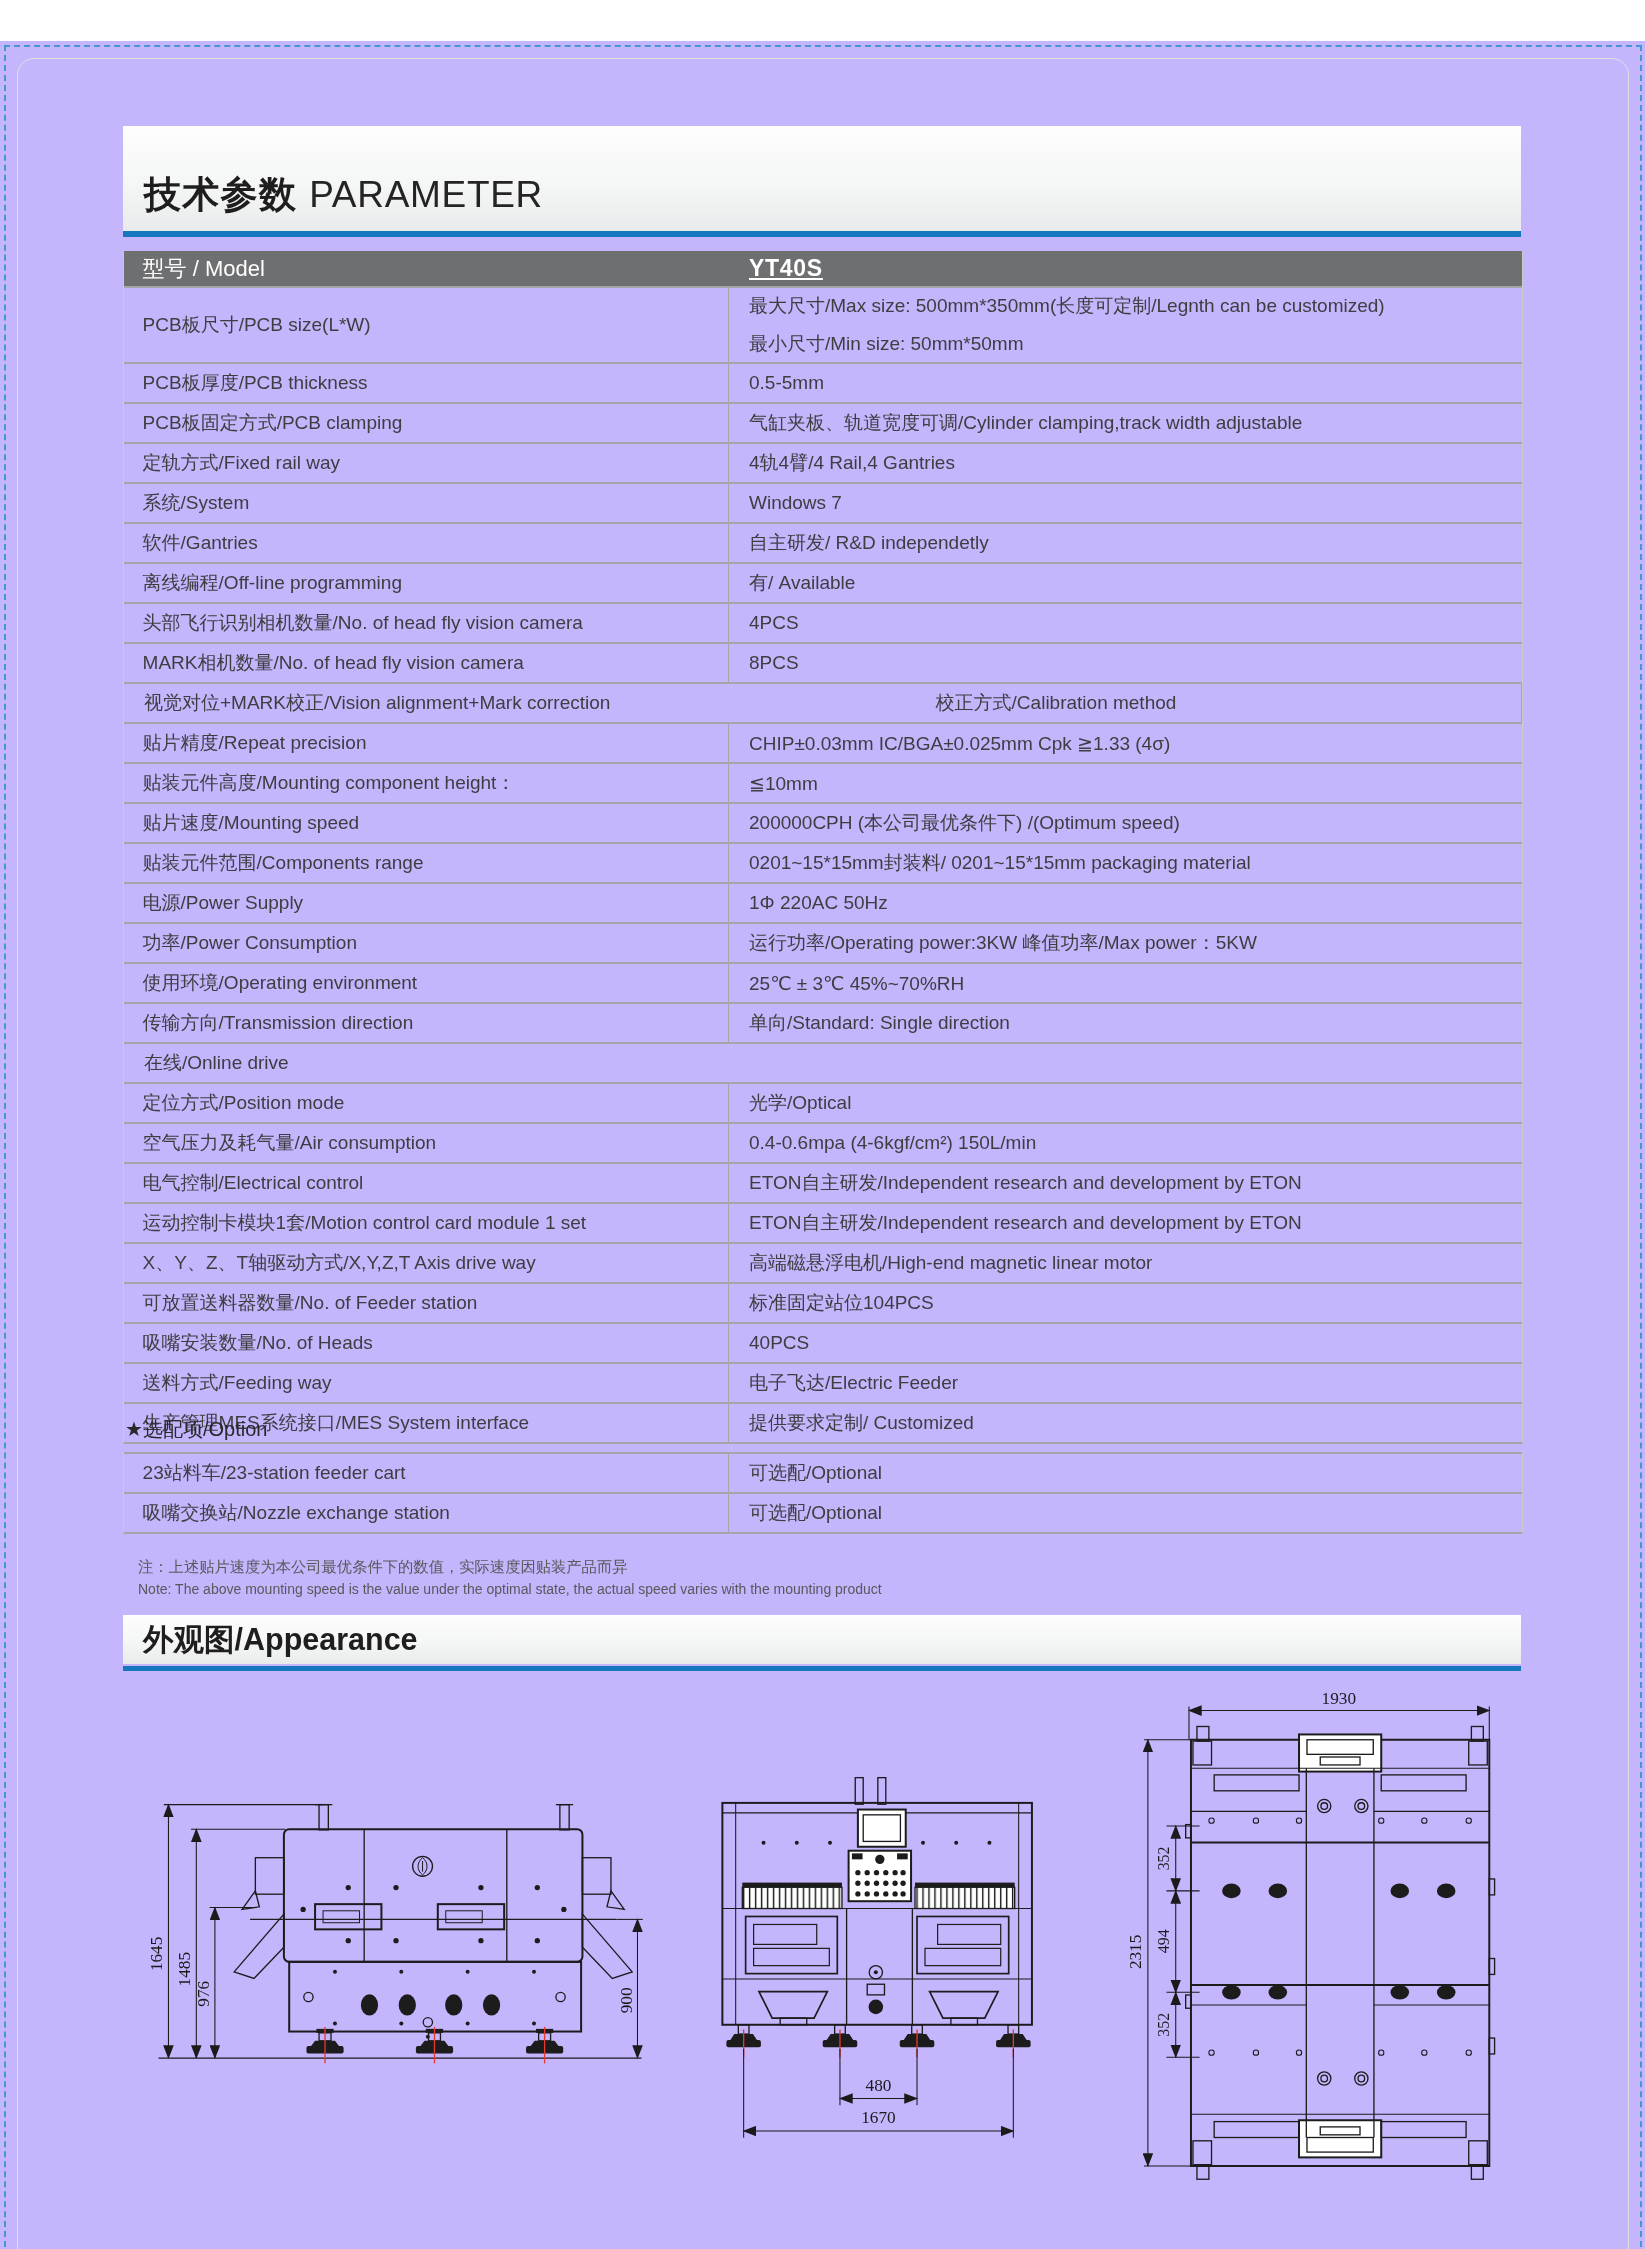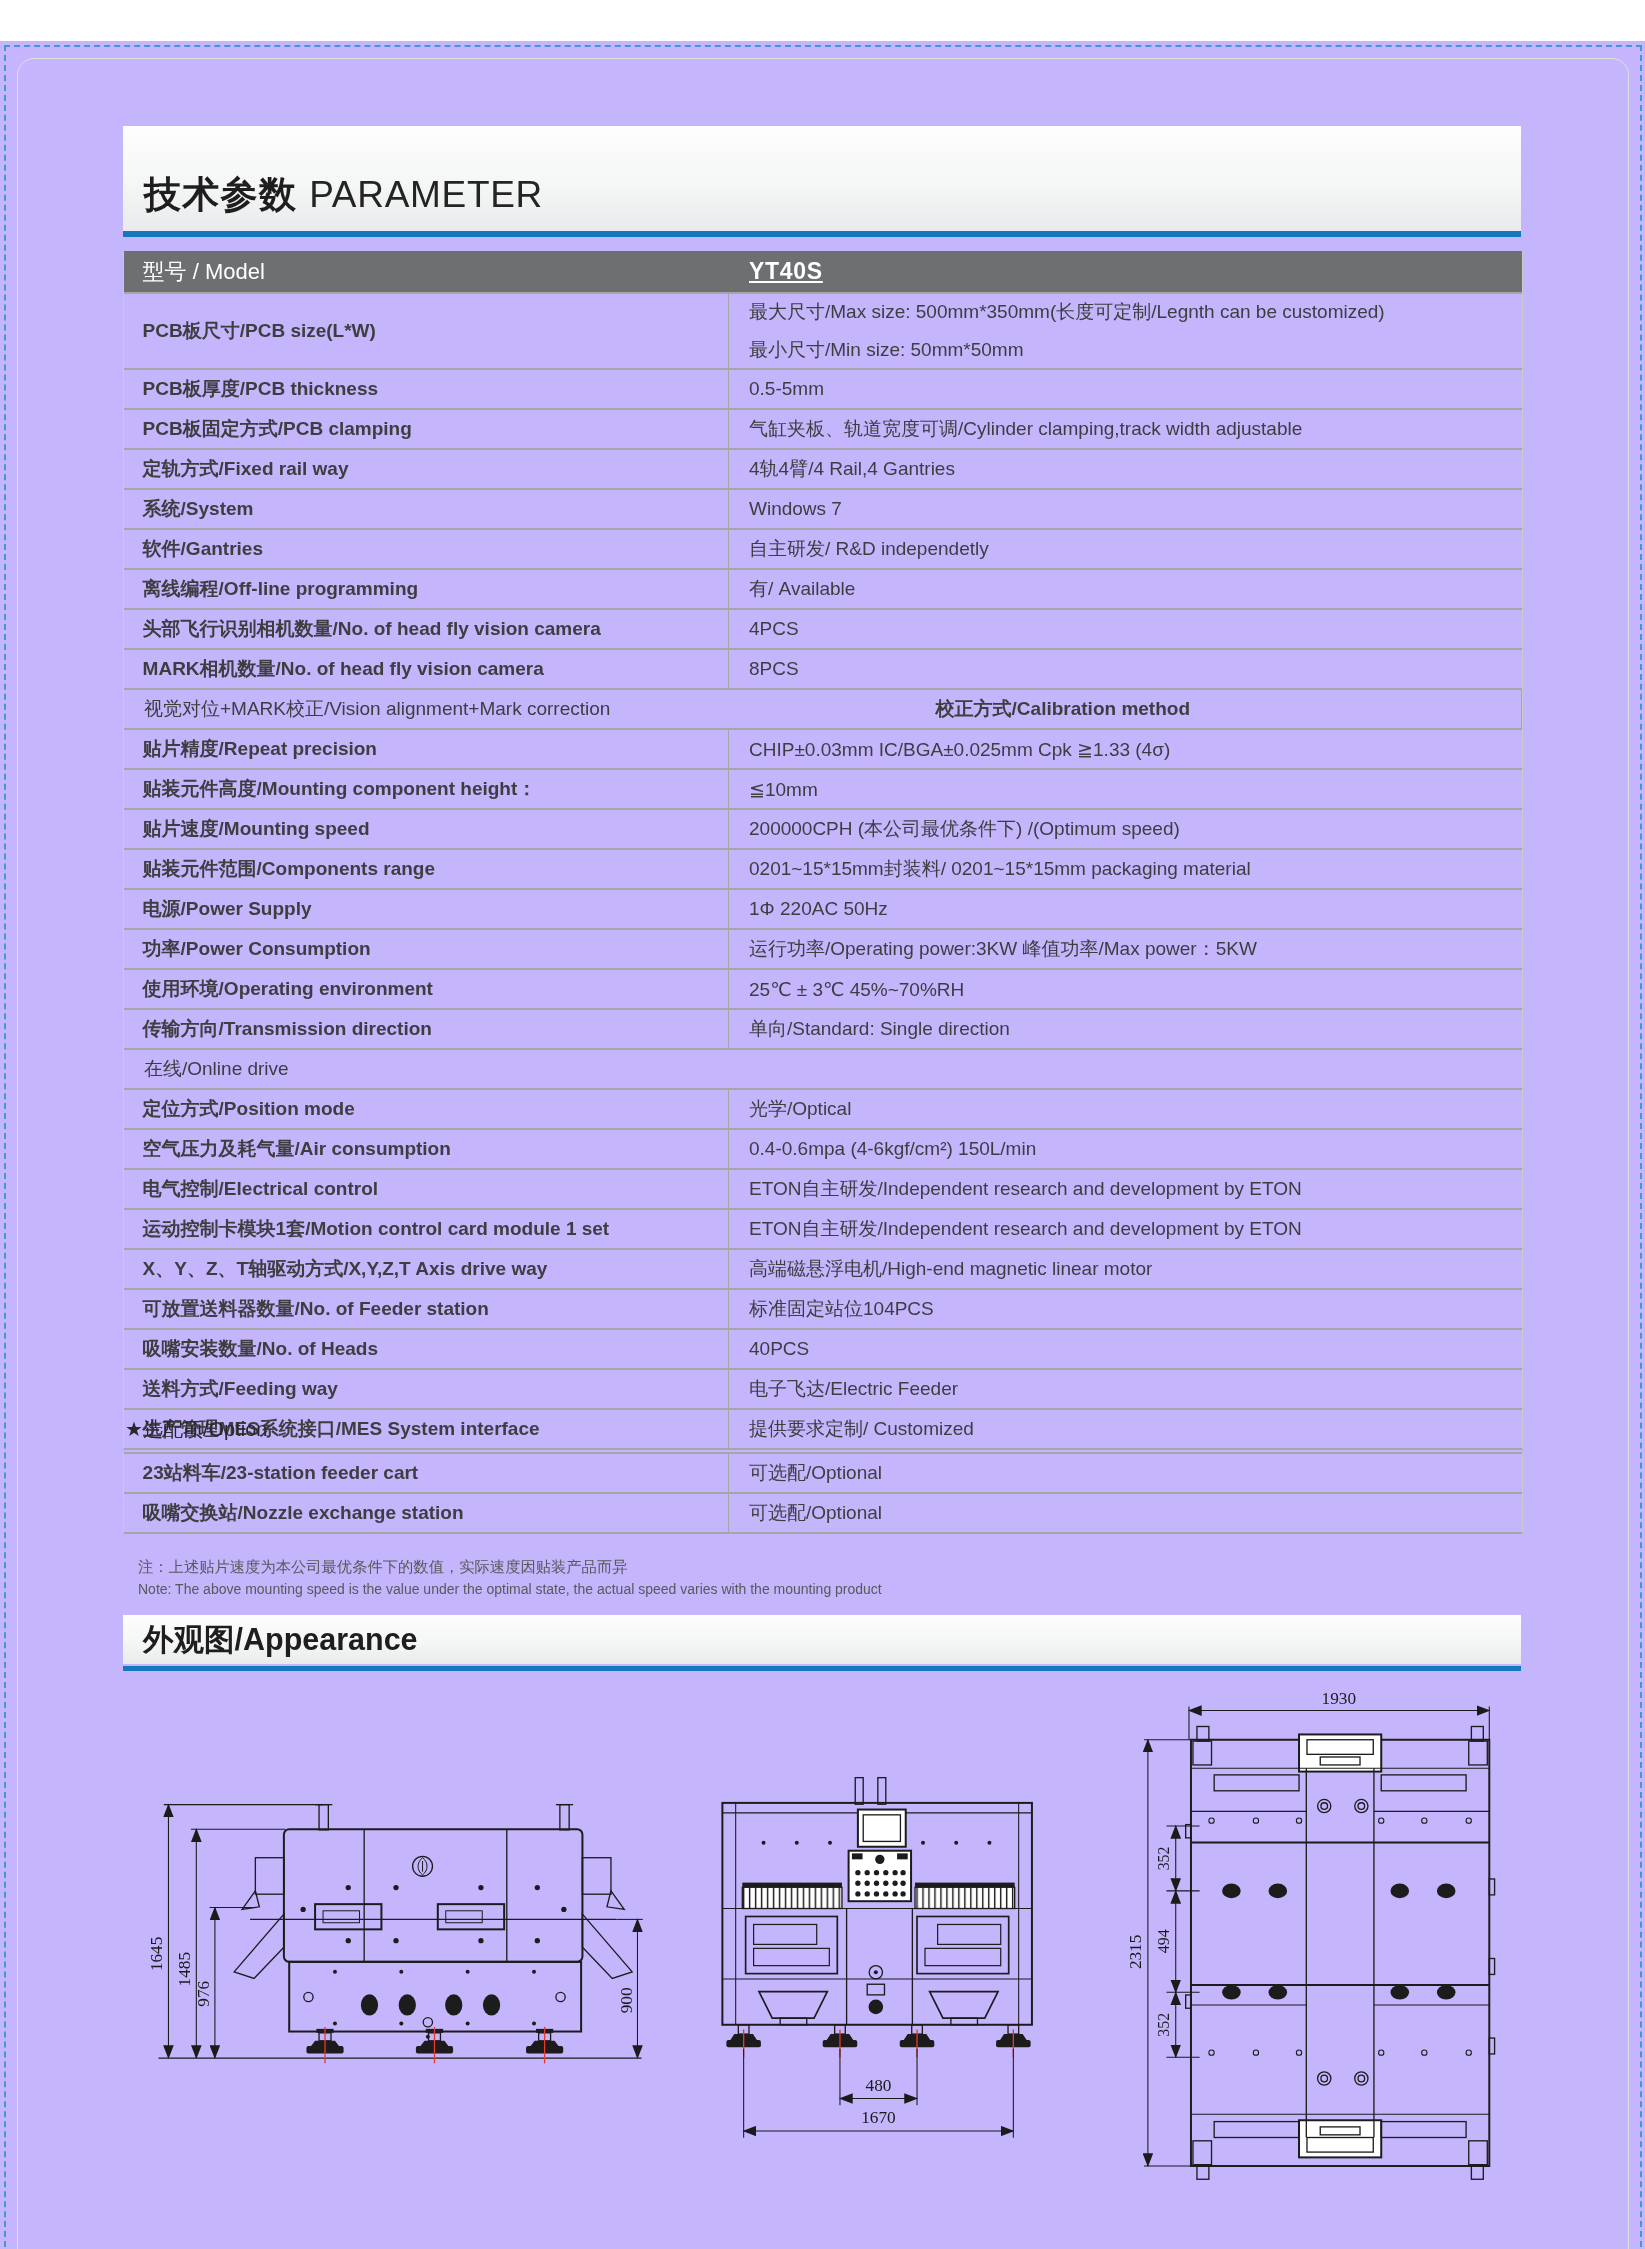--- a/index.html
+++ b/index.html
@@ -17,27 +17,27 @@
   .band-title .en{font-size:37px;font-weight:500;color:#242424;margin-left:12px;letter-spacing:0.7px;}
   .band-title2{position:absolute;left:20px;top:50%;transform:translateY(-50%);
                font-size:30.5px;font-weight:bold;color:#1e1e1e;white-space:nowrap;}
   .blue-rule{position:absolute;left:123px;width:1398px;background:#1578be;}
   .param-rule{top:190px;height:6px;}
   .appear-rule{top:1625px;height:5.3px;}
 
   
   .ptable{position:absolute;left:123px;top:210px;width:1398px;border-bottom:2px solid #a5a6a7;
           border-left:0.7px solid #c9caca;border-right:0.7px solid #c9caca;}
-  .thead{display:flex;height:41px;background:#6e6f71;color:#ffffff;align-items:center;}
+  .thead{display:flex;height:35px;background:#6e6f71;color:#ffffff;align-items:center;}
   .th.label{width:605px;padding-left:18.6px;font-size:22px;box-sizing:border-box;}
   .th.value{flex:1;padding-left:20px;font-size:23px;font-weight:bold;letter-spacing:0.7px;text-decoration:underline;}
   .trow{display:flex;border-top:2px solid #a5a6a7;min-height:38px;}
   .trow.tall{min-height:74px;}
   .tcell{box-sizing:border-box;display:flex;flex-direction:column;justify-content:center;}
-  .tcell.label{width:605px;padding-left:18.6px;border-right:1.3px solid #a5a6a7;font-size:19px;color:#3e3e40;font-weight:bold;}
+  .tcell.label{width:605px;padding-left:18.6px;border-right:1.3px solid #a5a6a7;font-size:19px;color:#3e3e40;}
   .tcell.value{flex:1;padding-left:20px;font-size:19px;color:#3e3e40;gap:12px;}
 
   
   .opt-title{position:absolute;left:125px;top:1375px;font-size:20px;color:#29292b;}
   .otable{position:absolute;left:123px;top:1411px;width:1398px;border-bottom:2px solid #a5a6a7;
           border-left:0.7px solid #c9caca;border-right:0.7px solid #c9caca;}
 
   .note1{position:absolute;left:138px;top:1516px;font-size:15.3px;color:#58595b;}
   .note2{position:absolute;left:138px;top:1540px;font-size:14px;color:#58595b;}
 

